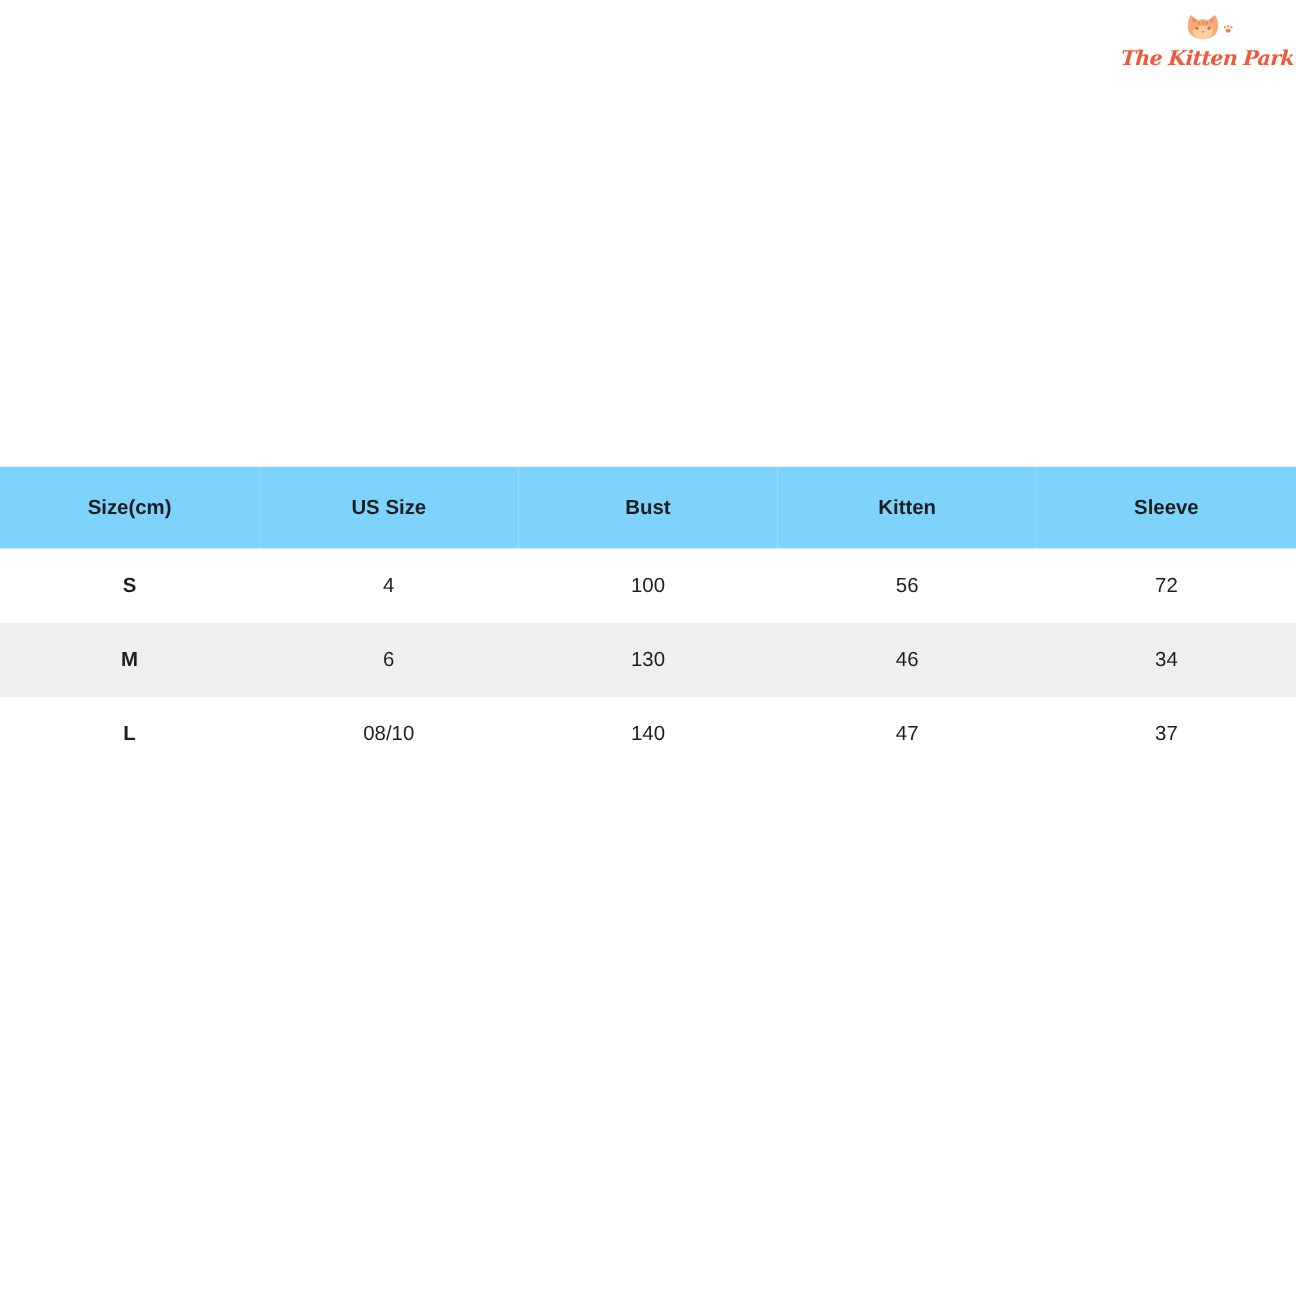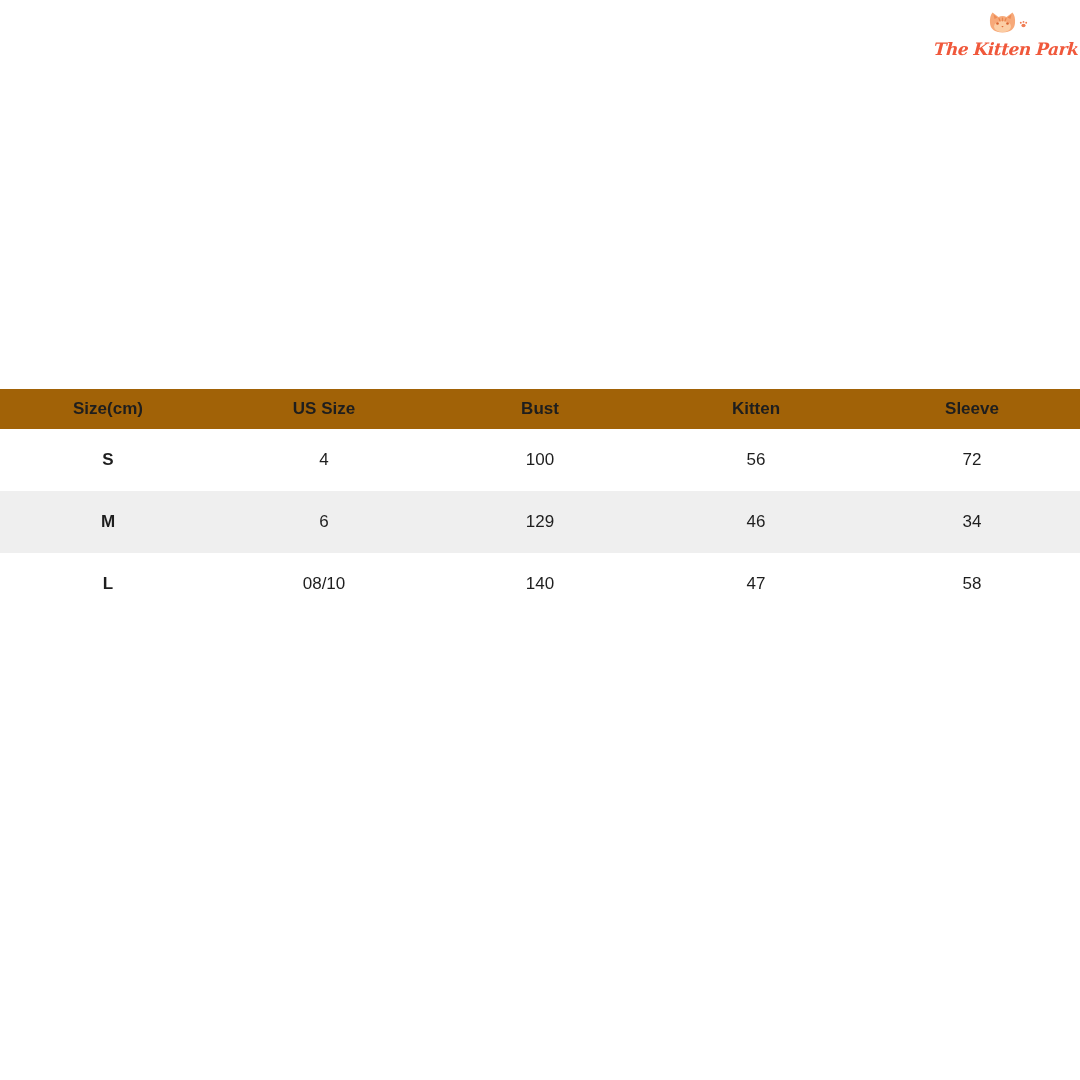--- a/index.html
+++ b/index.html
@@ -47,22 +47,22 @@
     border-collapse: collapse;
     table-layout: fixed;
   }
   .size-table th, .size-table td {
     text-align: center;
     vertical-align: middle;
     color: #1e1e1e;
     font-size: 17px;
   }
   .size-table thead tr {
-    height: 40px;
-    background: #a16207;
+    height: 68px;
+    background: #7dd3fc;
   }
   .size-table th {
     font-weight: bold;
   }
   .size-table tbody tr {
     height: 62px;
   }
   .size-table tbody tr:nth-child(even) {
     background: #efefef;
   }
@@ -116,25 +116,25 @@
     <tr>
       <td>S</td>
       <td>4</td>
       <td>100</td>
       <td>56</td>
       <td>72</td>
     </tr>
     <tr>
       <td>M</td>
       <td>6</td>
-      <td>129</td>
+      <td>130</td>
       <td>46</td>
       <td>34</td>
     </tr>
     <tr>
       <td>L</td>
       <td>08/10</td>
       <td>140</td>
       <td>47</td>
-      <td>58</td>
+      <td>37</td>
     </tr>
   </tbody>
 </table>
 
 </body></html>

